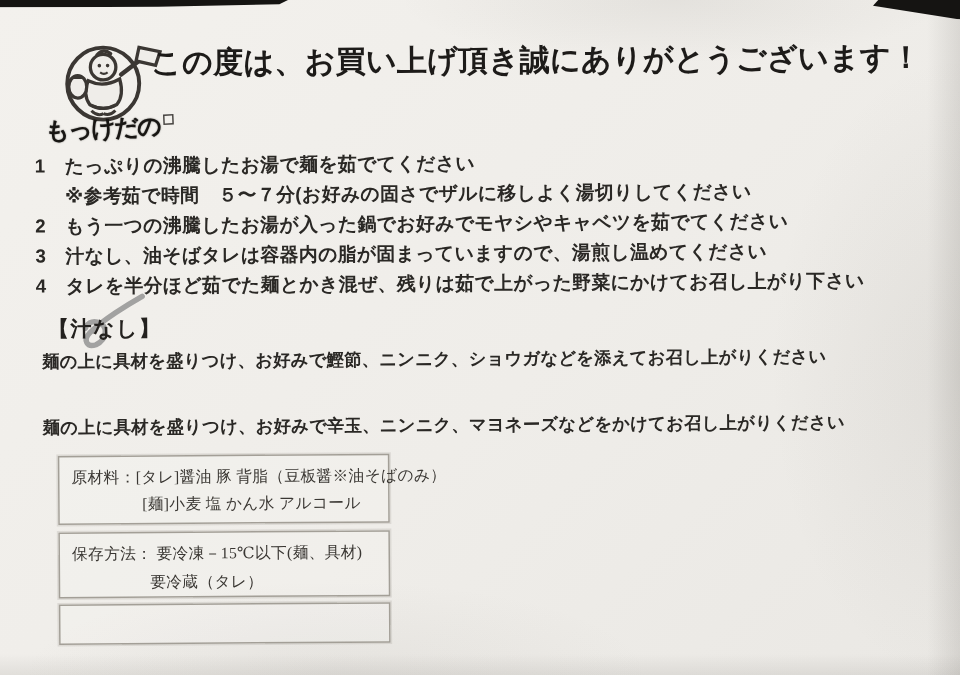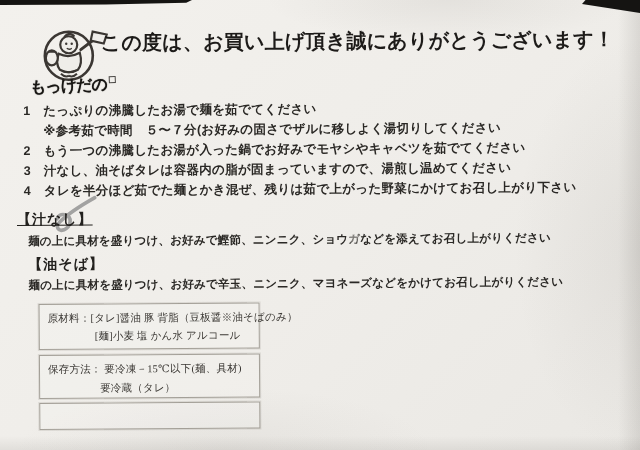--- a/index.html
+++ b/index.html
@@ -40,21 +40,21 @@
   .step-line{position:absolute;white-space:nowrap;font-weight:700;font-size:12.5px;color:#2a2825;letter-spacing:.3px;}
   .step-line .num{display:inline-block;width:20px;color:#2a2825;}
   .s1{left:24px;top:101px;}
   .s1note{left:44px;top:121px;}
   .s2{left:24px;top:141px;}
   .s3{left:24px;top:161px;}
   .s4{left:24px;top:181px;}
 
   .sec-heading{position:absolute;margin:0;font-size:14px;font-weight:900;color:#23211e;letter-spacing:1px;white-space:nowrap;}
   .sec-body{position:absolute;margin:0;font-size:11.5px;font-weight:700;color:#2a2825;letter-spacing:.2px;white-space:nowrap;}
-  .h-shirunashi{left:17px;top:209px;text-decoration:underline;}
+  .h-shirunashi{left:32px;top:209px;}
   .b-shirunashi{left:28px;top:232px;}
   .h-aburasoba{left:28px;top:254px;}
   .b-aburasoba{left:28px;top:276px;}
 
   .pen-mark{position:absolute;left:50px;top:192px;opacity:.8;}
 
   .info-table{position:absolute;left:38px;top:302px;width:221px;font-family:"Liberation Serif","DejaVu Serif",serif;color:#3a3733;}
   .info-box{border:1px solid #a39f97;box-shadow:0 0 0 1px rgba(163,159,151,.25);background:rgba(255,255,255,.12);}
   .box-ingredients{height:44px;}
   .box-storage{height:42px;margin-top:5px;}
@@ -112,21 +112,20 @@
         <span class="num">4</span><span>タレを半分ほど茹でた麺とかき混ぜ、残りは茹で上がった野菜にかけてお召し上がり下さい</span>
       </div>
     </div>
 
     <svg class="pen-mark" width="48" height="42" viewBox="0 0 48 42">
       <path d="M45 4 C36 9 18 20 10 28 C5 33 8 38 14 36 C21 33 23 23 15 21 C11 20 8 22 7 25" fill="none" stroke="#8f8f8f" stroke-width="3.6" stroke-linecap="round"></path>
     </svg>
 
     <h2 class="sec-heading h-shirunashi">【汁なし】</h2>
     <p class="sec-body b-shirunashi">麺の上に具材を盛りつけ、お好みで鰹節、ニンニク、ショウガなどを添えてお召し上がりください</p>
-    <h2 class="sec-heading h-aburasoba">【油そば】</h2>
     <p class="sec-body b-aburasoba">麺の上に具材を盛りつけ、お好みで辛玉、ニンニク、マヨネーズなどをかけてお召し上がりください</p>
 
     <div class="info-table">
       <div class="info-box box-ingredients">
         <div class="tbl-line first">原材料：[タレ]醤油 豚 背脂（豆板醤※油そばのみ）</div>
         <div class="tbl-line second">[麺]小麦 塩 かん水 アルコール</div>
       </div>
       <div class="info-box box-storage">
         <div class="tbl-line first">保存方法： 要冷凍－15℃以下(麺、具材)</div>
         <div class="tbl-line second-storage tbl-line">要冷蔵（タレ）</div>

